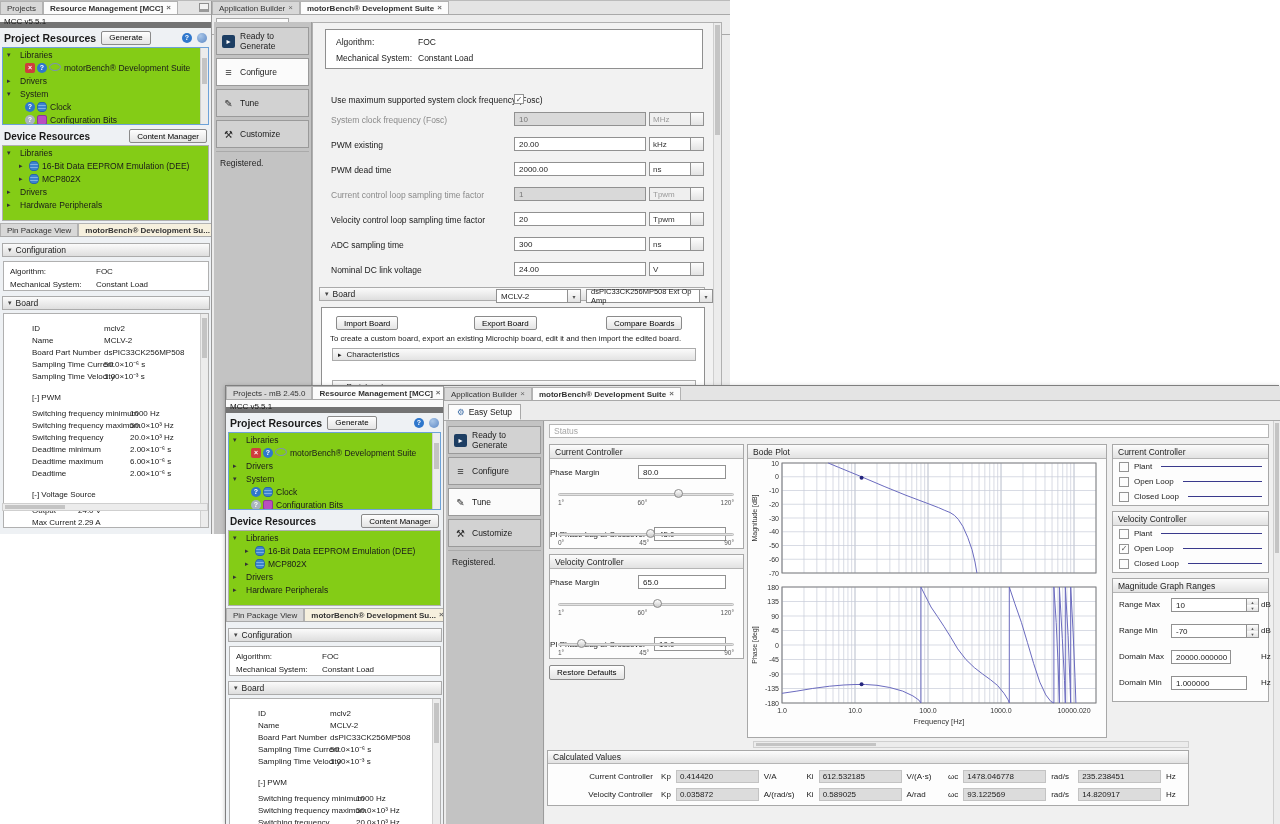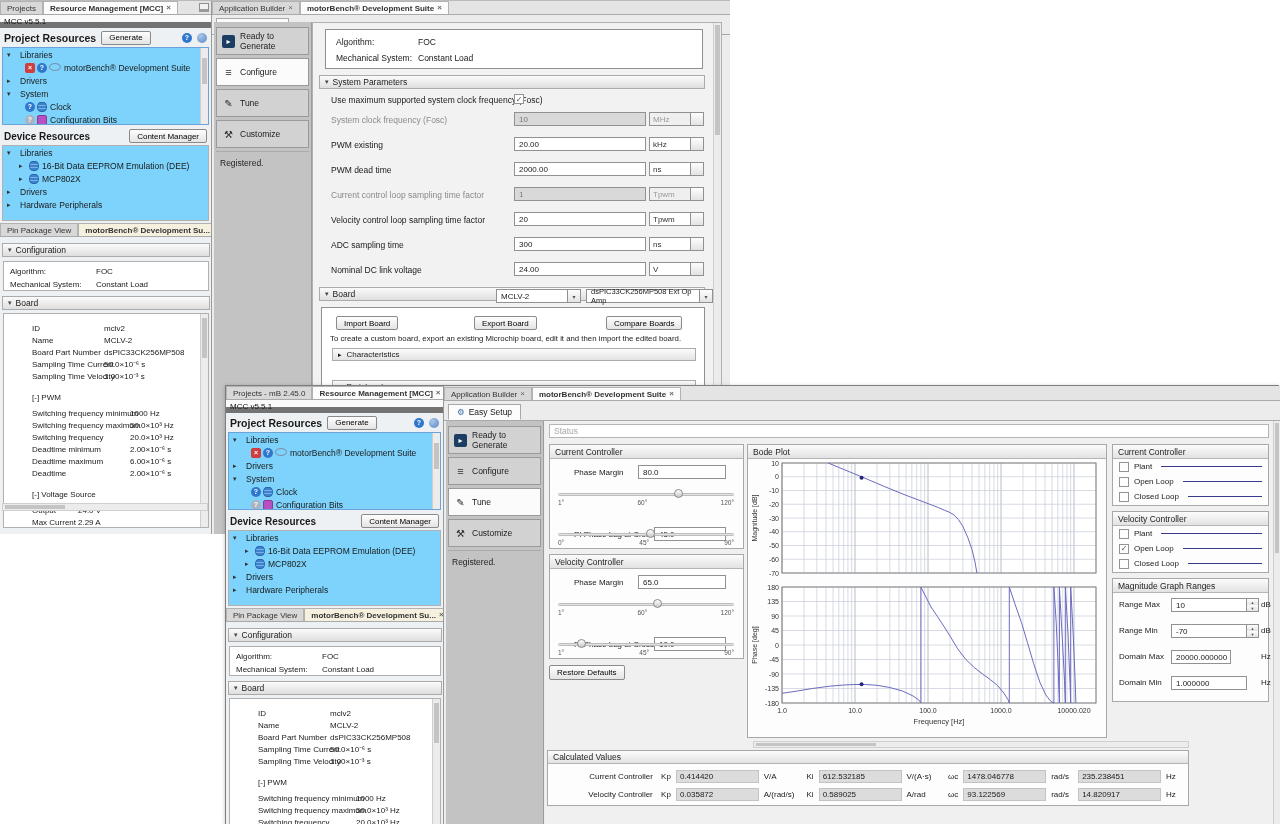--- a/index.html
+++ b/index.html
@@ -19,21 +19,21 @@
   .hdrbar{background:linear-gradient(#fbfbfb,#dedede);border:1px solid #ababab;font-size:8.5px;display:flex;align-items:center;gap:4px;padding:0 5px;height:14px}
   .hdrbar .ar{font-size:7px;color:#444}
   .btn{display:inline-flex;align-items:center;justify-content:center;border:1px solid #8a8a8a;border-radius:2px;background:linear-gradient(#fefefe,#e4e4e4);font-size:8px;padding:1px 7px;height:14px;white-space:nowrap}
   .panel{background:#fdfdfd;border:1px solid #a8a8a8}
   .ptitle{height:14px;background:linear-gradient(#fcfcfc,#e2e2e2);border-bottom:1px solid #b5b5b5;display:flex;align-items:center;padding:0 5px;font-size:8.5px;color:#222}
   
   .lp{background:#eef1f4;border-right:1px solid #9a9a9a;overflow:hidden}
   .mccver{background:#fafafa;border-bottom:6px solid #737373;padding:2px 4px;font-size:8px;height:13px}
   .sechdr{display:flex;align-items:center;gap:5px;padding:0 4px;height:19px}
   .sectitle{font-weight:bold;font-size:10.5px}
-  .treebox{background:#7dd3fc;border:1px solid #6da2d8;margin:0 2px;position:relative;overflow:hidden}
+  .treebox{background:#84cc16;border:1px solid #6da2d8;margin:0 2px;position:relative;overflow:hidden}
   .treebox.gray{border:1px solid #b0b0b0}
   .trow{display:flex;align-items:center;gap:3px;height:13px;font-size:8.5px;white-space:nowrap}
   .trow .ar{font-size:7px;color:#333;width:7px}
   .mi{width:10px;height:10px;border-radius:2px;display:inline-flex;align-items:center;justify-content:center;font-size:7px;font-weight:bold;color:#fff;flex:0 0 auto}
   .mi.err{background:#cf3d3d}
   .mi.help{background:#2f77cc;border-radius:50%}
   .mi.helpg{background:#a9b4bf;border-radius:50%}
   .mi.oval{background:transparent;border:1px solid #7d93ad;border-radius:50%;width:12px;height:8px}
   .mi.db{background:repeating-linear-gradient(#3b82d0 0 2px,#7db1e4 2px 3px);border-radius:40%/55%;border:1px solid #2a66a8}
   .mi.chip{background:#b94fc1;border:1px solid #8d3a94}
@@ -72,21 +72,21 @@
   .tb{position:absolute;background:#fff;border:1px solid #919191;height:14px;font-size:8px;display:flex;align-items:center;padding:0 4px}
   .tb.dis{background:#d9d9d9;color:#777}
   .unit{position:absolute;background:#fff;border:1px solid #919191;height:14px;font-size:8px;display:flex;align-items:center;padding:0 3px;color:#333}
   .unit.dis{background:#efefef;color:#9a9a9a}
   .ddarr{position:absolute;width:13px;height:14px;border:1px solid #919191;border-left:none;background:linear-gradient(#fdfdfd,#e3e3e3);display:flex;align-items:center;justify-content:center;font-size:6px;color:#555}
   .cb{width:10px;height:10px;border:1px solid #949494;background:#fdfdfd;display:inline-flex;align-items:center;justify-content:center;font-size:8px;color:#555}
   .collbar{background:linear-gradient(#fbfbfb,#e3e3e3);border:1px solid #ababab;height:13px;display:flex;align-items:center;gap:5px;padding:0 5px;font-size:8px}
   
   .status{background:#fff;border:1px solid #b5b5b5;color:#a7a7a7;display:flex;align-items:center;padding:0 4px;font-size:8.5px}
   .ctlrow{position:relative;height:22px}
-  .ctlrow .lbl{position:absolute;left:24px;top:5px;font-size:8px}
+  .ctlrow .lbl{position:absolute;left:0;top:5px;font-size:8px}
   .slider{position:absolute;height:10px}
   .sl-track{position:absolute;left:0;right:0;top:4px;height:3px;background:#e2e2e2;border:1px solid #bdbdbd;border-radius:2px}
   .sl-thumb{position:absolute;top:0;width:9px;height:9px;border-radius:50%;background:linear-gradient(#fff,#c8c8c8);border:1px solid #8a8a8a}
   .ticks{position:absolute;display:flex;justify-content:space-between;font-size:6.5px;color:#555}
   .legitem{display:flex;align-items:center;gap:5px;height:15px;padding:0 6px;font-size:8px}
   .legline{flex:1;height:1px;background:#3a3a8c;margin-left:4px}
   .rngrow{position:relative;height:26px}
   .rngrow .lbl{position:absolute;left:6px;top:7px;font-size:8px}
   .spin{position:absolute;width:12px;height:14px;display:flex;flex-direction:column;border:1px solid #919191;border-left:none}
   .spin span{flex:1;display:flex;align-items:center;justify-content:center;font-size:4px;color:#555;background:linear-gradient(#fdfdfd,#e3e3e3)}
@@ -368,24 +368,20 @@
     <div class="main1 abs" style="left:100px;top:21px;width:410px;height:512px">
       <div class="sumbox abs" style="left:12px;top:6px;width:378px;height:40px;padding-top:4px">
         <div class="sumline">
             <span class="l">Algorithm:</span>
             <span>FOC</span>
           </div>
         <div class="sumline">
             <span class="l">Mechanical System:</span>
             <span>Constant Load</span>
           </div>
-      </div>
-      <div class="hdrbar abs" style="left:6px;top:52px;width:386px">
-        <span class="ar">▾</span>
-        <span>System Parameters</span>
       </div>
       <div class="abs" style="left:0;top:70px;width:398px;height:14px">
         <span class="flabel" style="top:2px">Use maximum supported system clock frequency (Fosc)</span>
         <span class="cb abs" style="left:201px;top:1px">
             <span>✓</span>
           </span>
       </div>
       <div class="abs" style="left:0;top:86px;width:398px">
 
       <div class="formrow">

